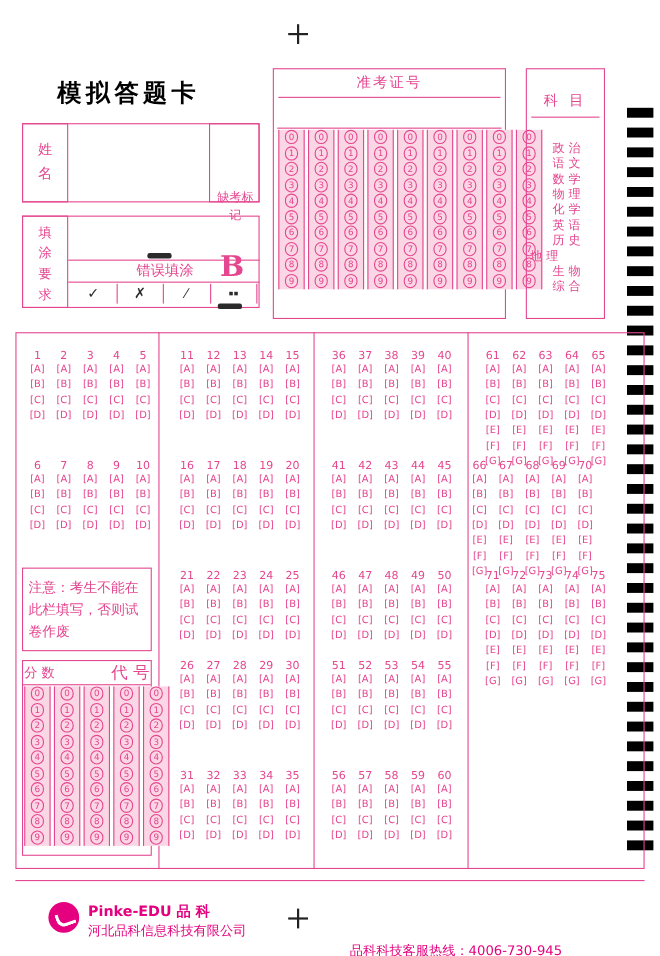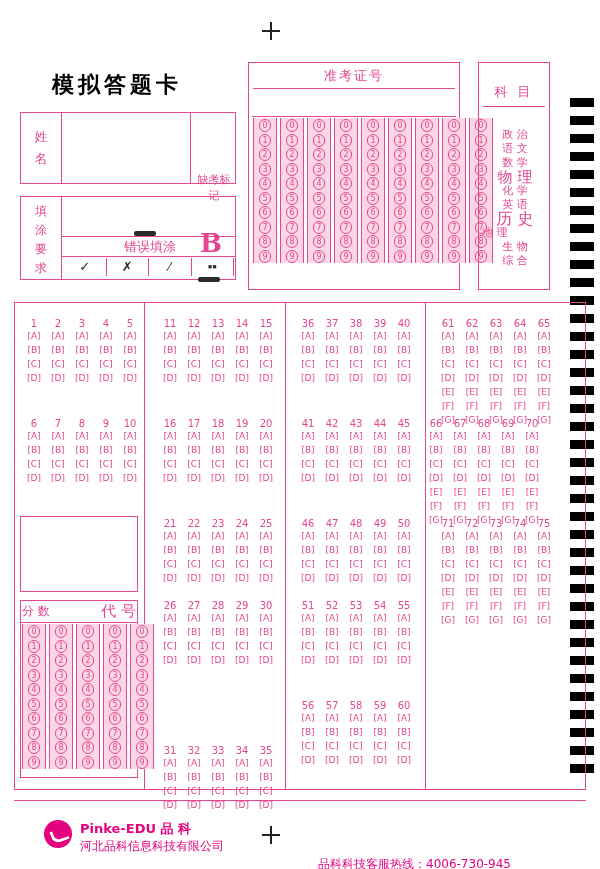--- a/index.html
+++ b/index.html
@@ -247,35 +247,36 @@
       </div>
     </div>
 
   <div class="box" style="left:478px;top:62px;width:72px;height:228px;"></div>
   <div class="lbl" style="position:absolute;left:478px;top:84px;width:72px;text-align:center;font-size:13px;letter-spacing:3px;">科 目</div>
   <div style="position:absolute;left:483px;top:106px;width:62px;height:1.2px;background:#e4468f;"></div>
   <div id="subjects" style="position:absolute;left:482px;top:128px;width:66px;">
       <div class="lbl" style="font-size: 11px; line-height: 14px; text-align: center;">政 治</div>
       <div class="lbl" style="font-size: 11px; line-height: 14px; text-align: center;">语 文</div>
       <div class="lbl" style="font-size: 11px; line-height: 14px; text-align: center;">数 学</div>
-      <div class="lbl" style="font-size: 15px; line-height: 14px; text-align: center;">物 理</div>
+      <div class="lbl" style="font-size: 11px; line-height: 14px; text-align: center;">物 理</div>
       <div class="lbl" style="font-size: 11px; line-height: 14px; text-align: center;">化 学</div>
       <div class="lbl" style="font-size: 11px; line-height: 14px; text-align: center;">英 语</div>
-      <div class="lbl" style="font-size: 16px; line-height: 14px; text-align: center;">历 史</div>
+      <div class="lbl" style="font-size: 11px; line-height: 14px; text-align: center;">历 史</div>
       <div class="lbl" style="font-size: 11px; line-height: 14px; ">地 理</div>
       <div class="lbl" style="font-size: 11px; line-height: 14px; text-align: center;">生 物</div>
       <div class="lbl" style="font-size: 11px; line-height: 14px; text-align: center;">综 合</div>
     </div>
 
   <div class="box" style="left:14px;top:302px;width:572px;height:488px;"></div>
   <div style="position:absolute;left:144px;top:302px;width:1.2px;height:488px;background:#e4468f;"></div>
   <div style="position:absolute;left:285px;top:302px;width:1.2px;height:488px;background:#e4468f;"></div>
   <div style="position:absolute;left:425px;top:302px;width:1.2px;height:488px;background:#e4468f;"></div>
 
   <div class="box" style="left:20px;top:516px;width:118px;height:76px;"></div>
+  <div class="note" style="left:26px;top:524px;width:108px;">注意：考生不能在此栏填写，否则试卷作废</div>
 
   <div class="box" style="left:20px;top:600px;width:118px;height:178px;"></div>
   <div class="lbl" style="position:absolute;left:22px;top:604px;width:60px;text-align:left;font-size:12px;">分 数</div>
   <div class="lbl" style="position:absolute;left:82px;top:604px;width:54px;text-align:right;font-size:15px;">代 号</div>
   <div style="position:absolute;left:21px;top:622px;width:116px;height:1.2px;background:#e4468f;"></div>
   <div class="colgrid" id="scorecols" style="left:22px;top:624px;">
       <div class="bcol">
         <div class="b"><span>0</span></div>
         <div class="b"><span>1</span></div>
         <div class="b"><span>2</span></div>
@@ -553,21 +554,21 @@
           <div>[C]</div>
         </div>
         <div class="arow">
           <div>[D]</div>
           <div>[D]</div>
           <div>[D]</div>
           <div>[D]</div>
           <div>[D]</div>
         </div>
       </div>
-      <div class="ablock" style="left: 158px; top: 700px; margin-top: 45px;">
+      <div class="ablock" style="left: 158px; top: 700px;">
         <div class="qnums">
           <div>31</div>
           <div>32</div>
           <div>33</div>
           <div>34</div>
           <div>35</div>
         </div>
         <div class="arow">
           <div>[A]</div>
           <div>[A]</div>

